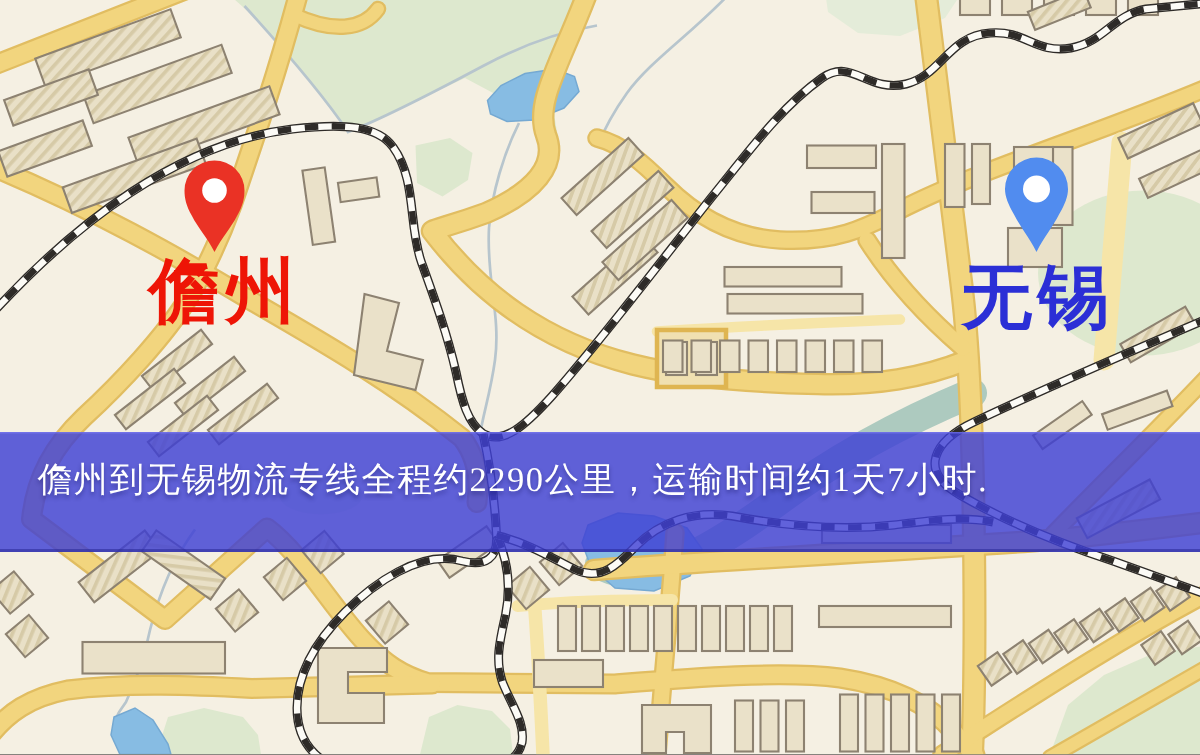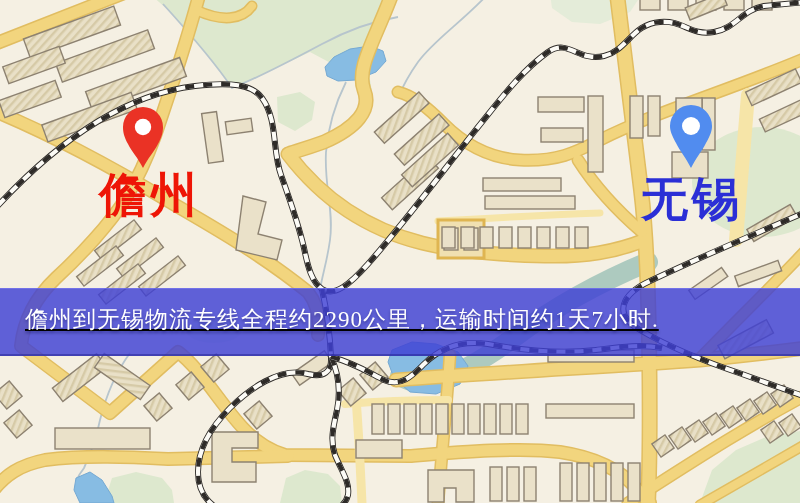--- a/index.html
+++ b/index.html
@@ -18,26 +18,25 @@
   .grn{fill:var(--green,#dde8cd);stroke:none;}
   .grn2{fill:var(--green-soft,#e4ecd8);stroke:none;}
   .wtr{fill:var(--water,#86bce4);stroke:var(--water-edge,#74a9d4);stroke-width:1;}
   .stream{fill:none;stroke:var(--stream,#b7c5cd);stroke-width:1.8;}
   .river{fill:none;stroke:var(--river,#accabf);stroke-width:20;stroke-linecap:round;}
   .rail-base{fill:none;stroke:var(--rail-dark,#2e2b28);stroke-width:6;}
   .rail-mid{fill:none;stroke:var(--rail-light,#fcfbf6);stroke-width:4.2;}
   .rail-dash{fill:none;stroke:var(--rail-dark,#2e2b28);stroke-width:4.2;stroke-dasharray:9 9;}
 
   .banner{
-    position:absolute;left:0;right:0;top:288px;height:68px;
+    position:absolute;left:0;right:0;top:288px;height:80px;
     background:var(--banner-bg,rgba(62,64,212,.82));
     border-top:1px solid rgba(130,130,245,.55);
     border-bottom:2px solid rgba(40,40,150,.55);
     box-sizing:border-box;
-    text-decoration:underline;
   }
   .banner-text{
     color:#fff;font-size:23px;line-height:62px;padding-left:25px;
     font-family:"Liberation Serif", serif;letter-spacing:1px;
     text-shadow:0 2px 3px rgba(20,20,90,.45);
     white-space:nowrap;
   }
   .city-label{
     position:absolute;transform:translateX(-50%);
     font-family:"Liberation Serif", serif;font-weight:700;

